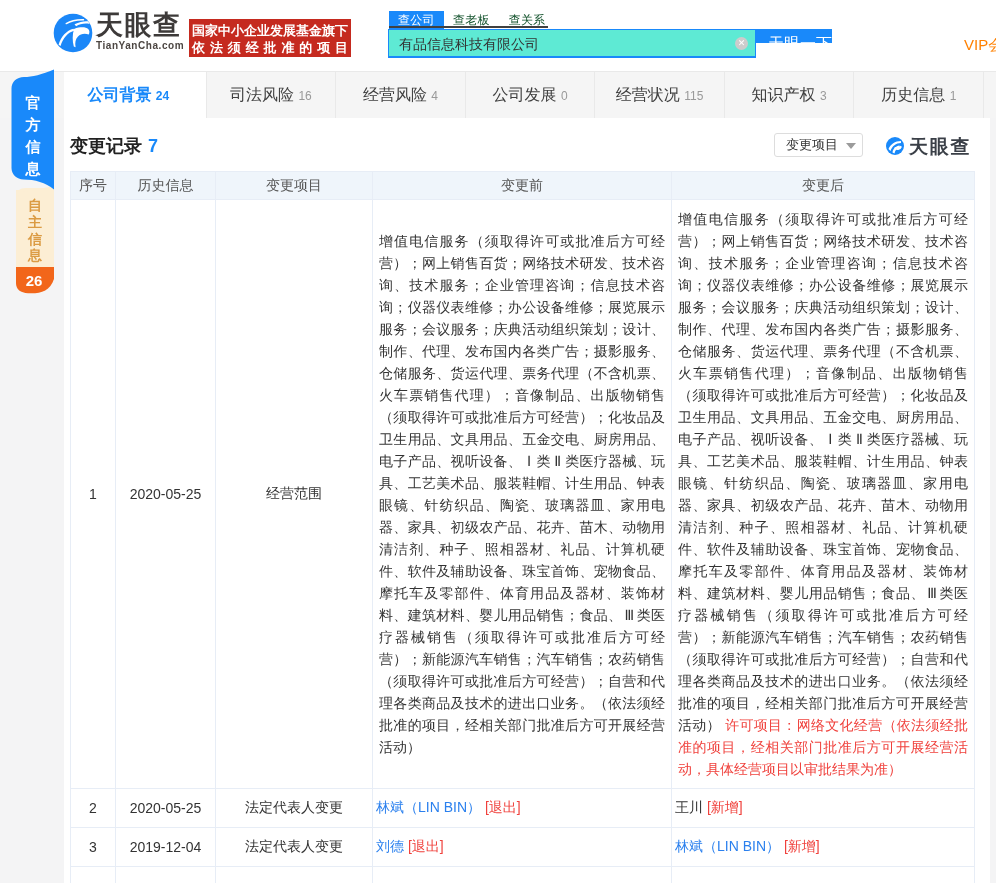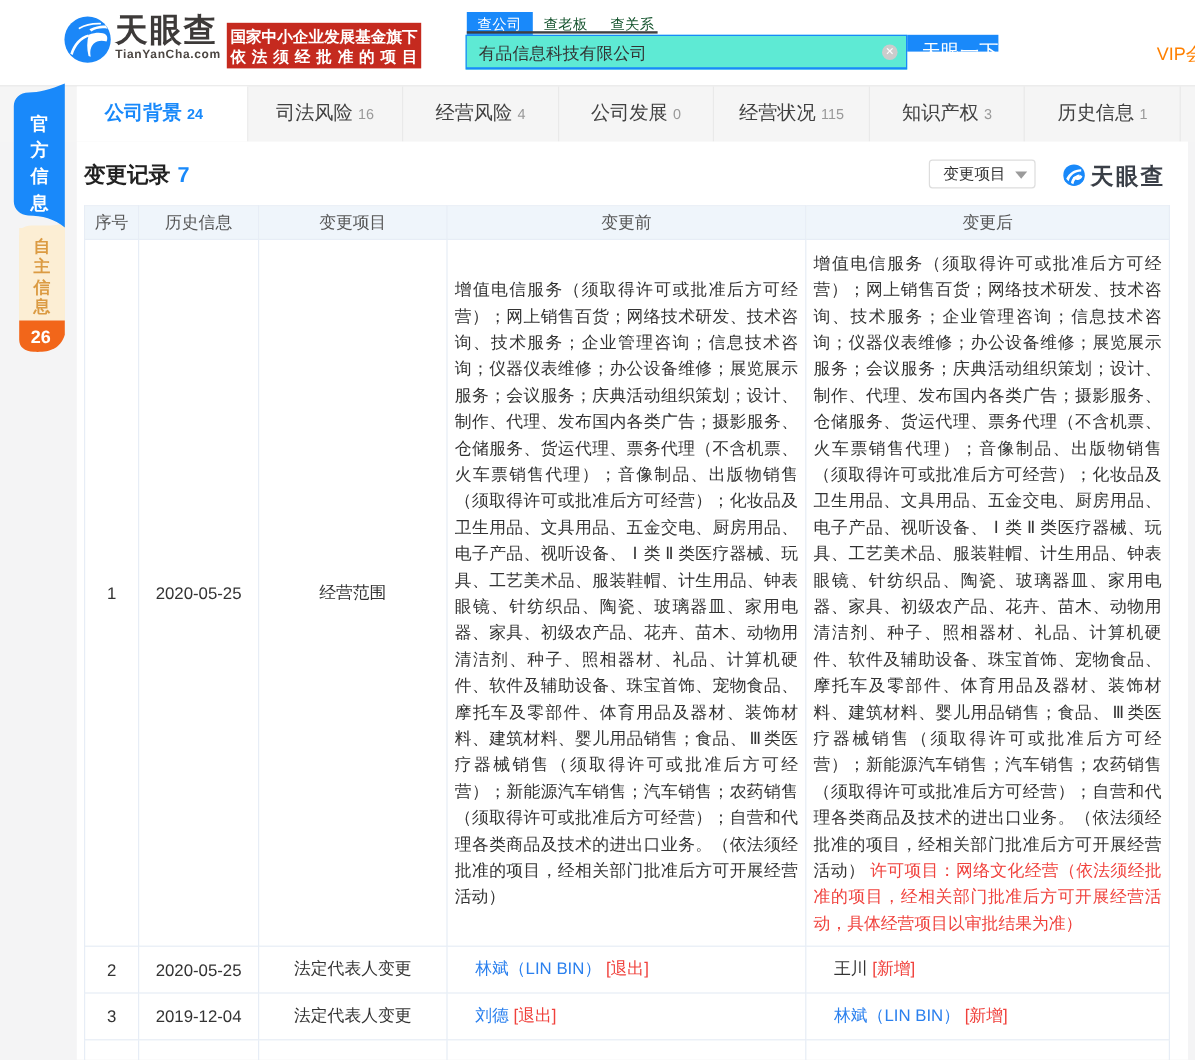--- a/index.html
+++ b/index.html
@@ -42,21 +42,21 @@
   .wmark { position:absolute; left:822px; top:17px; }
   table { border-collapse:collapse; table-layout:fixed; position:absolute; left:6px; top:53px;
     width:904px; }
   col.c1{width:45px;} col.c2{width:100px;} col.c3{width:157px;} col.c4{width:299px;} col.c5{width:303px;}
   th { background:#eff5fb; font-weight:normal; color:#555; font-size:14px; height:28px; }
   th,td { border:1px solid #e7edf6; }
   td { font-size:14px; color:#333; vertical-align:middle; }
   td.ctr { text-align:center; }
   td.long { padding:8px 6px; line-height:22px; text-align:justify; }
   tr.short td { height:39px; }
-  tr.short td.nm { padding-left:23px; }
+  tr.short td.nm { padding-left:3px; }
   a.lk { color:#2b80ee; text-decoration:none; }
   .red { color:#f0413c; }
   .rn { display:inline-block; width:14px; text-align:center; }
   .ribbon { position:absolute; left:0; top:60px; }
 </style>
 </head>
 <body>
 <div class="hdr">
   <svg width="40" height="40" style="position:absolute;left:53px;top:13px" viewBox="0 0 40 40">
     <circle cx="20" cy="20" r="19.3" fill="#1b87f8"></circle>

